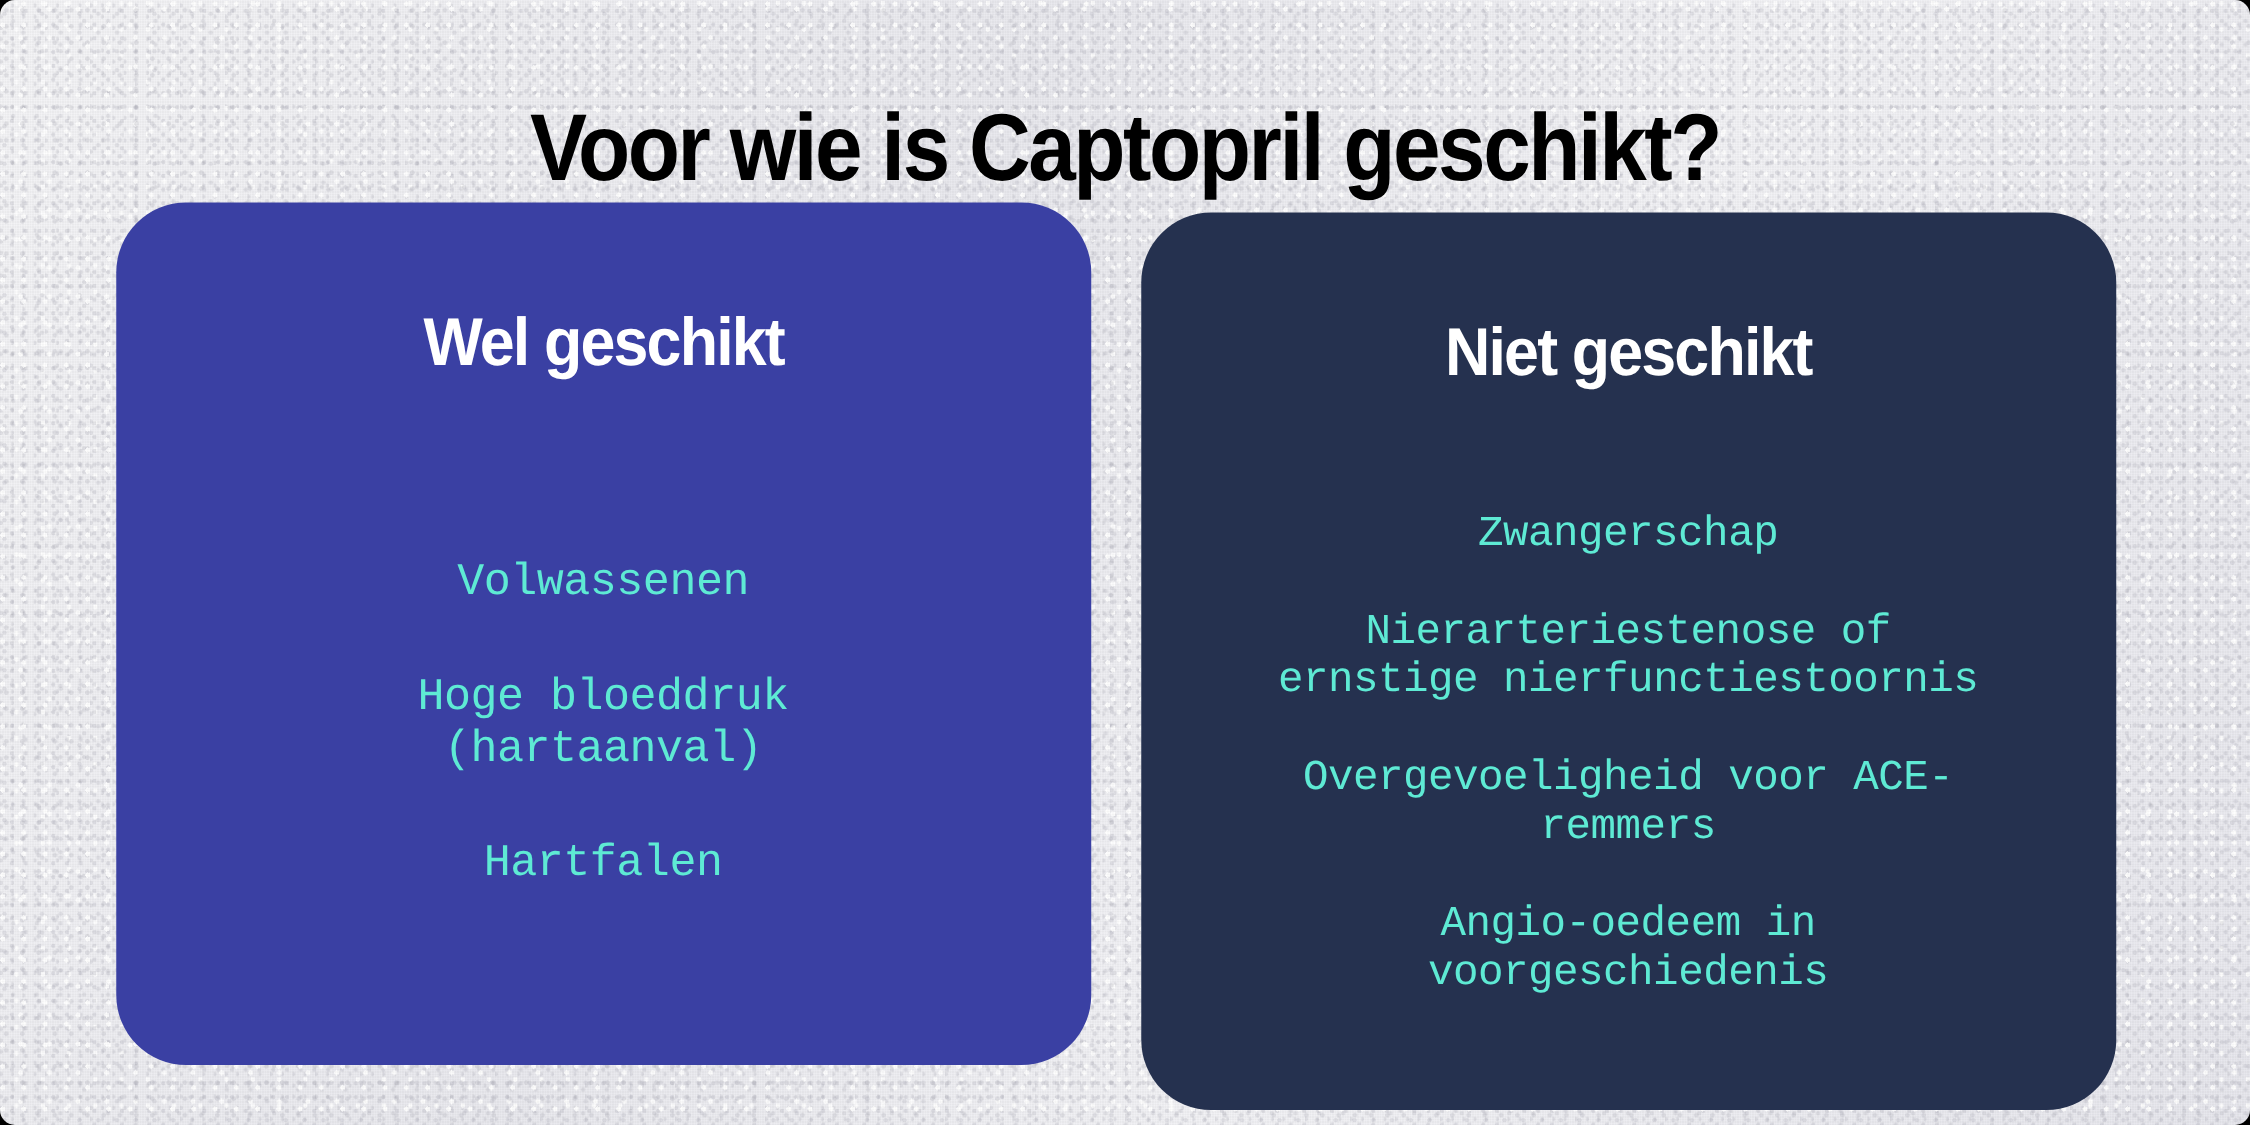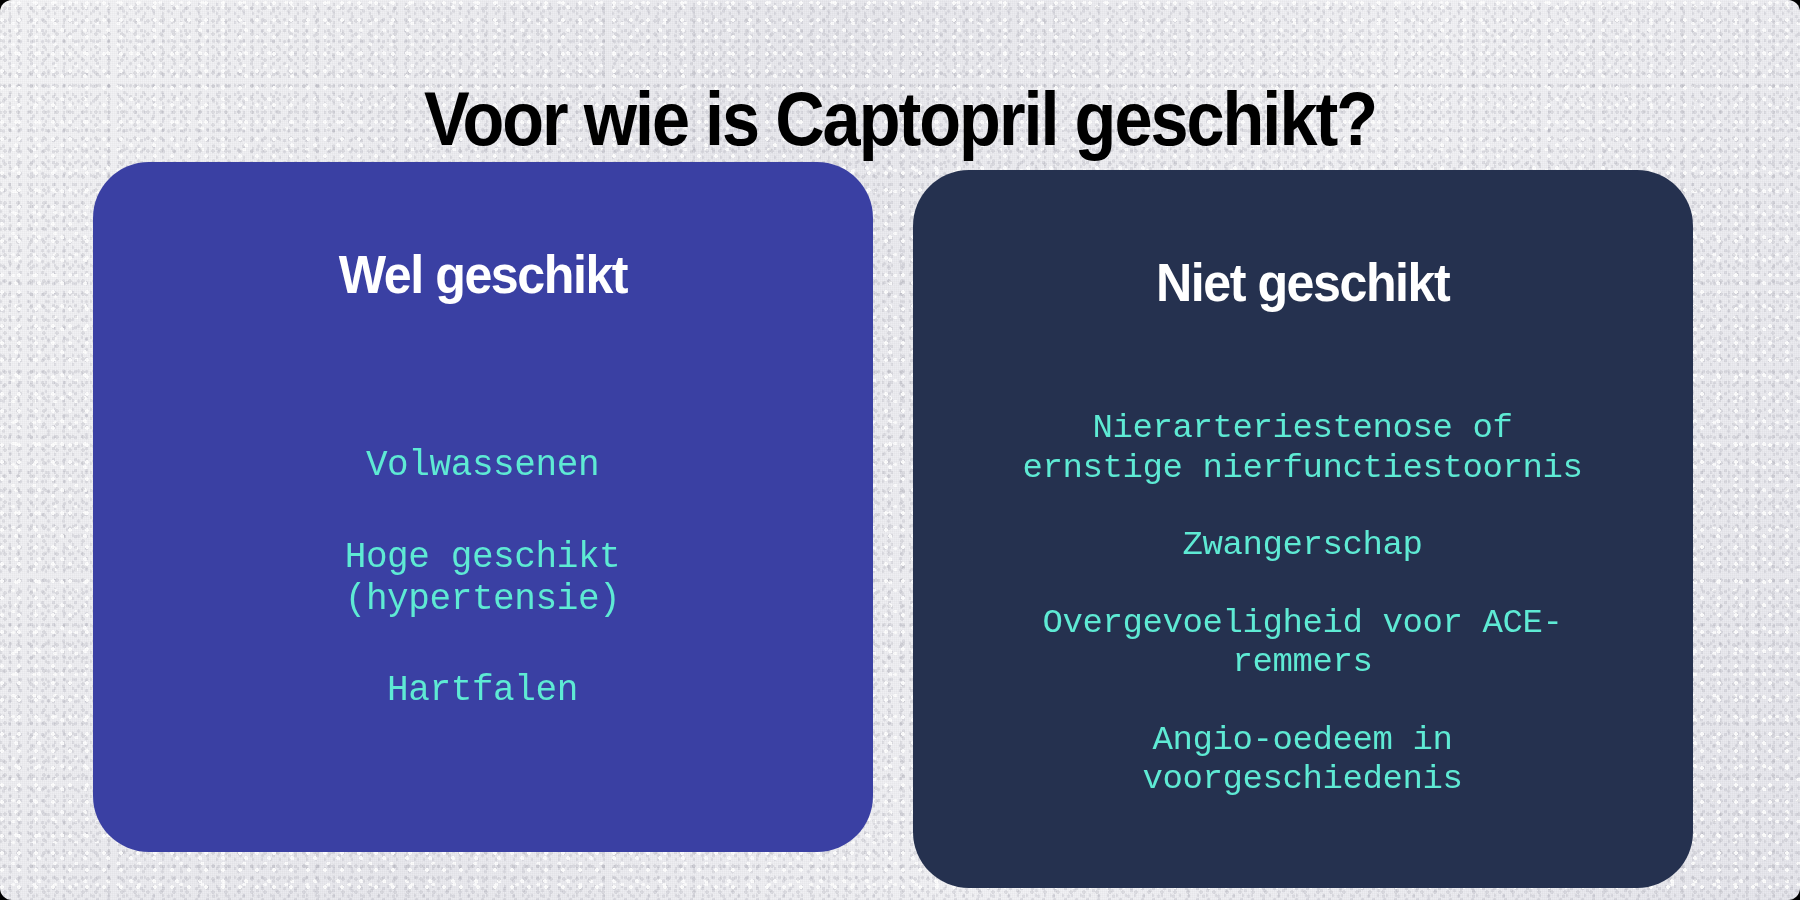--- a/index.html
+++ b/index.html
@@ -155,29 +155,29 @@
 <div class="canvas">
 
   <h1 class="title">Voor wie is Captopril geschikt?</h1>
 
   <div class="cards">
 
     <section class="card card-left">
       <h2 class="card-title">Wel geschikt</h2>
       <ul class="card-items">
         <li class="card-item">Volwassenen</li>
-        <li class="card-item">Hoge geschikt (hypertensie)</li>
+        <li class="card-item">Hoge bloeddruk (hartaanval)</li>
         <li class="card-item">Hartfalen</li>
       </ul>
     </section>
 
     <section class="card card-right">
       <h2 class="card-title">Niet geschikt</h2>
       <ul class="card-items">
+        <li class="card-item">Zwangerschap</li>
         <li class="card-item">Nierarteriestenose of ernstige nierfunctiestoornis</li>
-        <li class="card-item">Zwangerschap</li>
         <li class="card-item">Overgevoeligheid voor ACE-remmers</li>
         <li class="card-item">Angio-oedeem in voorgeschiedenis</li>
       </ul>
     </section>
 
   </div>
 </div>
 
 </body></html>

